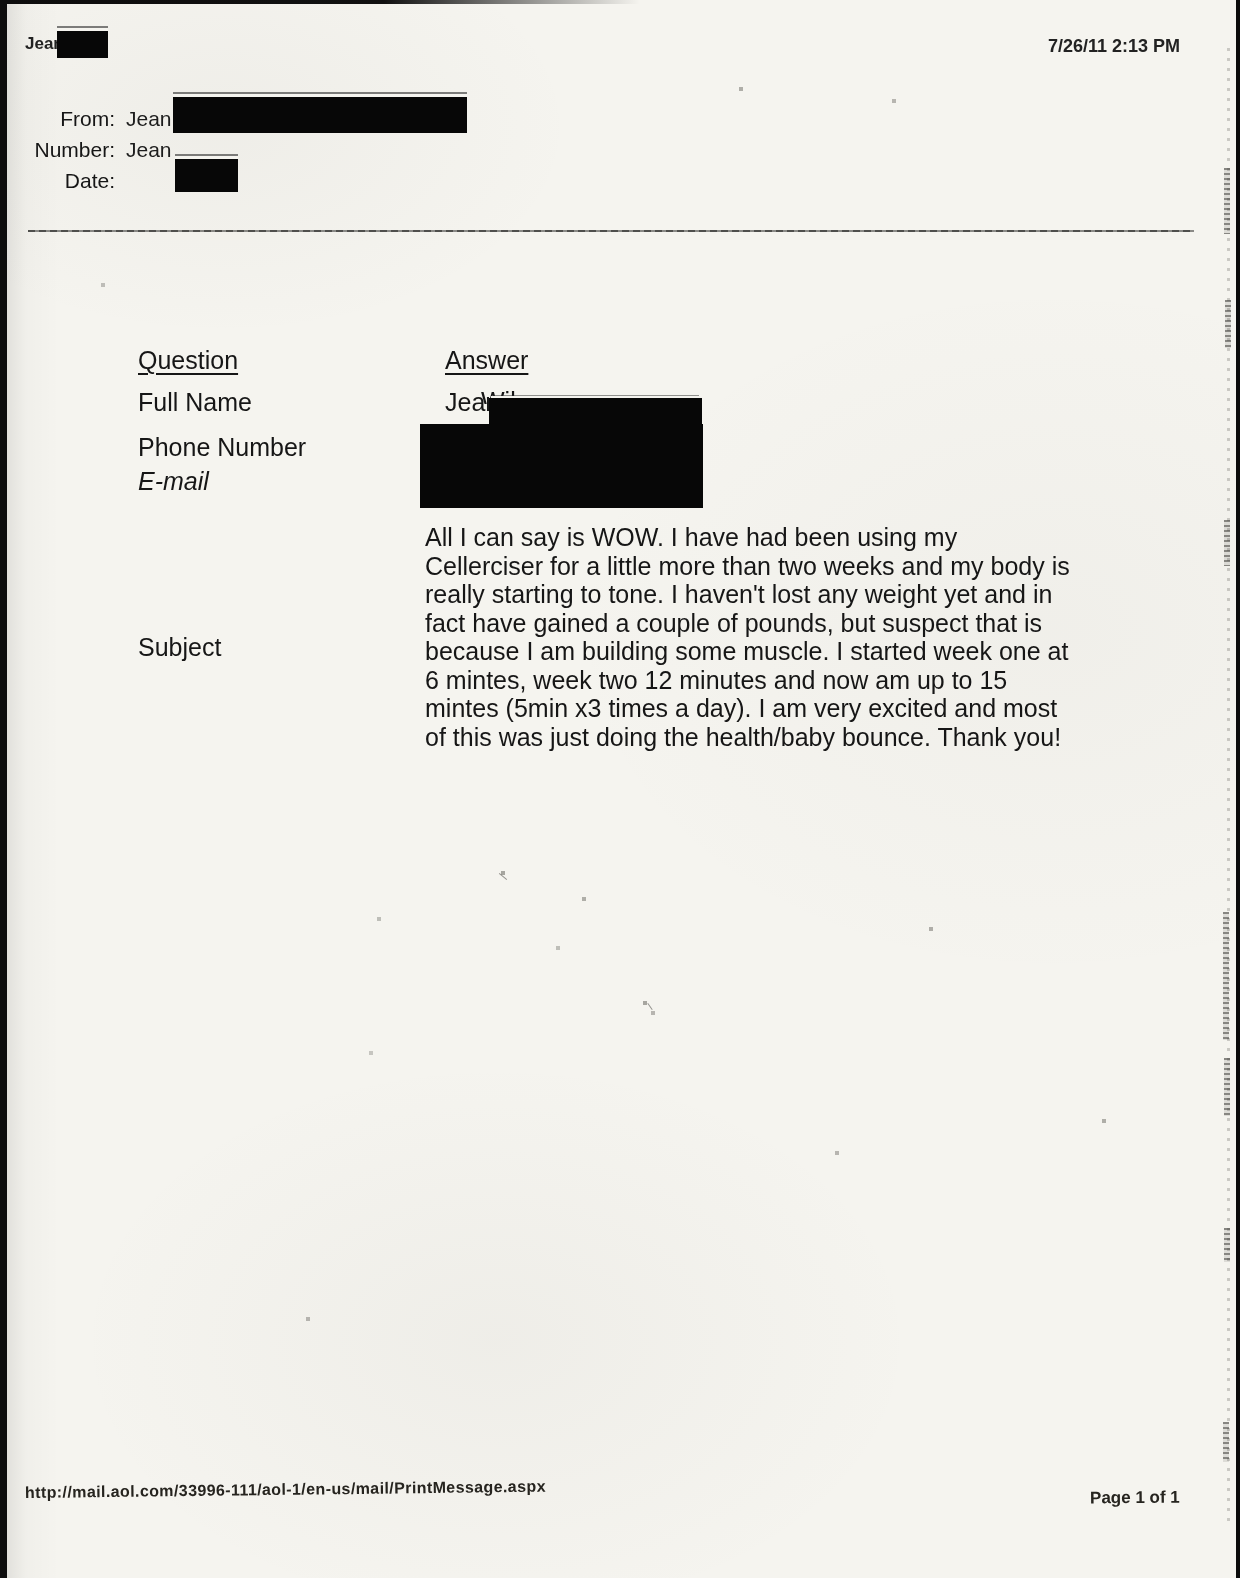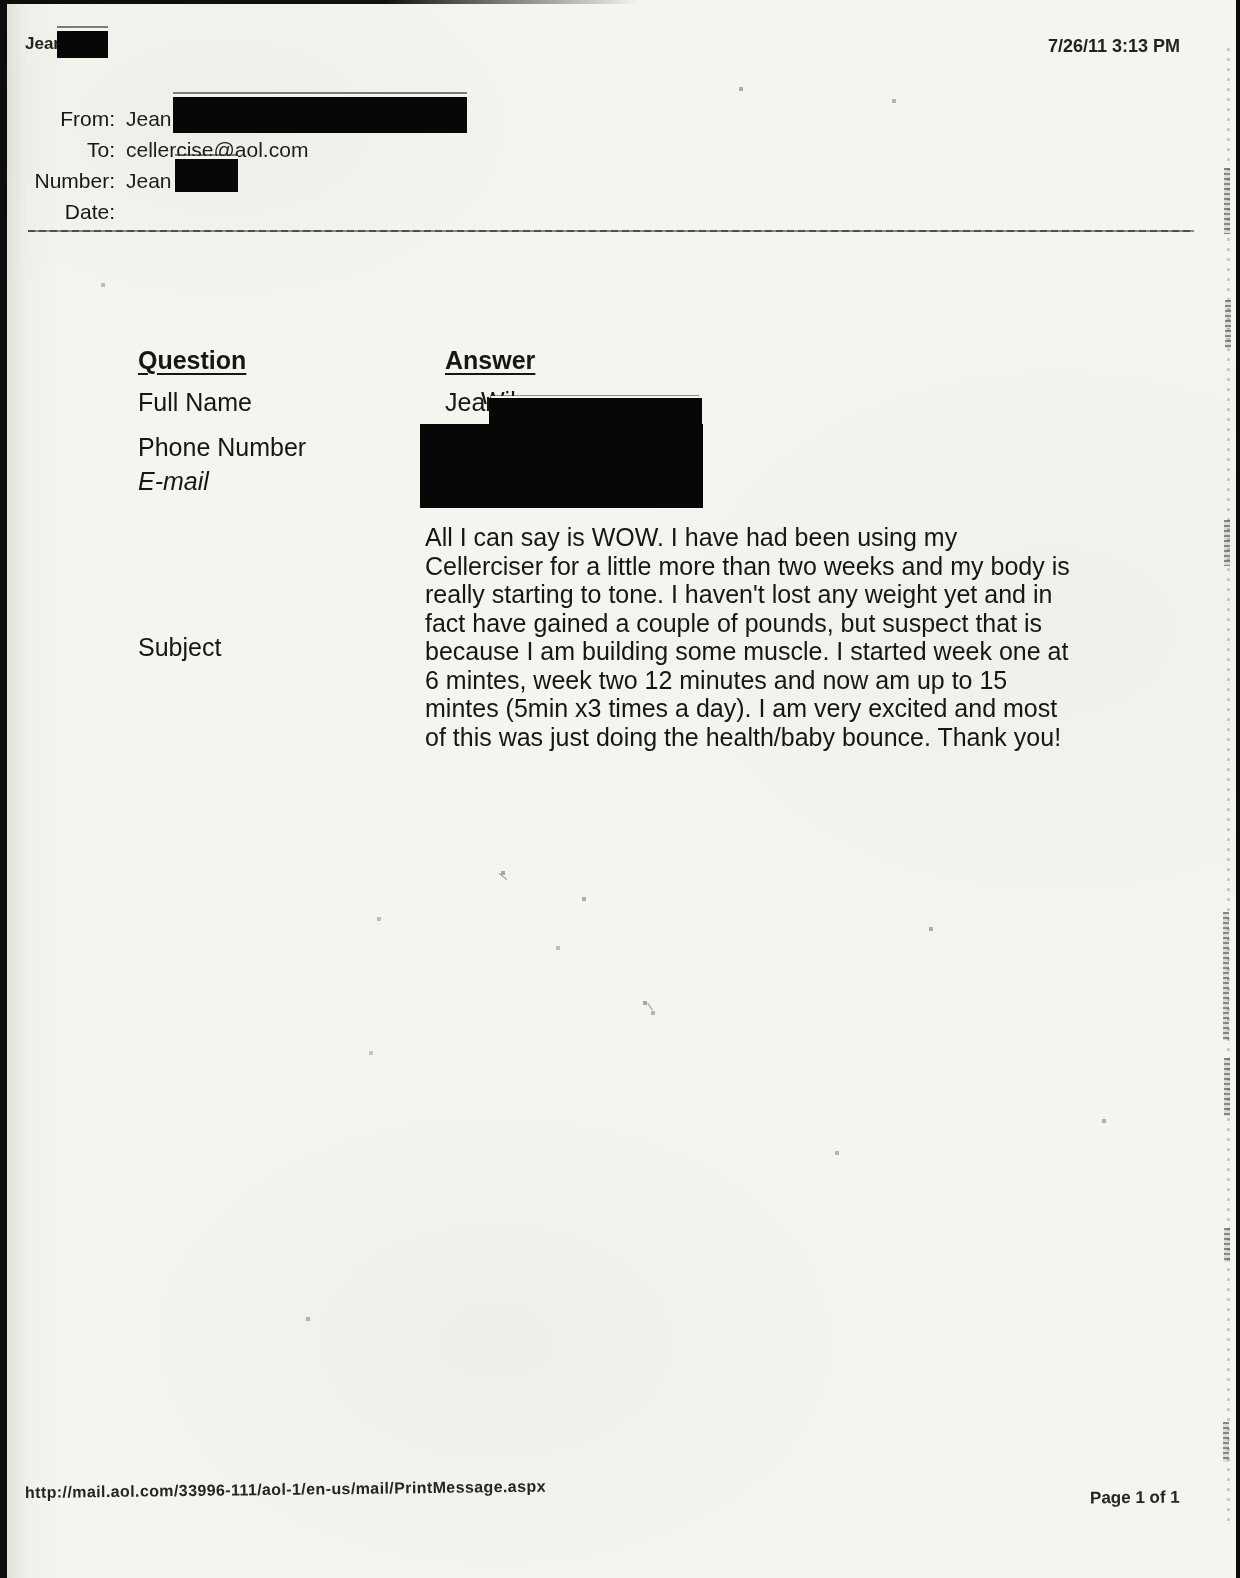--- a/index.html
+++ b/index.html
@@ -74,21 +74,21 @@
   .meta { position:absolute; left:23px; top:103px; font-size:21px; }
   .meta .row { display:flex; line-height:31px; }
   .meta .lbl { display:inline-block; width:92px; text-align:right; font-weight:normal; color:#161616; }
   .meta .val { margin-left:11px; color:#1d1d1d; }
 
   .separator { position:absolute; left:28px; top:230px; width:1166px; height:2px; border:0;
                background:repeating-linear-gradient(90deg, rgba(50,50,48,0.85) 0 7px, rgba(50,50,48,0.55) 7px 11px); }
 
   
   .qa-el { position:absolute; font-size:25px; color:#161616; }
-  .qa-head { font-weight:bold; text-decoration:underline; text-decoration-thickness:2px; text-underline-offset:4px; }
+  .qa-head { font-weight:normal; text-decoration:underline; text-decoration-thickness:2px; text-underline-offset:4px; }
   .q-col { left:138px; }
   .a-col { left:445px; }
   .y-head    { top:346px; }
   .y-name    { top:388px;text-align:right; }
   .y-phone   { top:433px; }
   .y-email   { top:467px;font-style:italic; }
   .y-comm    { top:633px; }
   .comments-text { position:absolute; left:425px; top:523px; width:655px;
                    font-size:25px; line-height:28.5px; color:#161616; }
 </style>
@@ -107,30 +107,26 @@
   <div class="smudge sm4"></div>
   <div class="smudge sm5"></div>
   <div class="smudge sm6"></div>
   <div class="smudge sm7"></div>
   <div class="speckles"></div>
   <div class="tick t1"></div>
   <div class="tick t2"></div>
 
   <div class="ph-name">Jean</div>
   <div class="redaction hl red-corner"></div>
-  <div class="ph-time">7/26/11 3:13 PM</div>
+  <div class="ph-time">7/26/11 2:13 PM</div>
 
   <div class="meta">
     <div class="row">
       <span class="lbl">From:</span>
       <span class="val">Jean</span>
-    </div>
-    <div class="row">
-      <span class="lbl">To:</span>
-      <span class="val">cellercise@aol.com</span>
     </div>
     <div class="row">
       <span class="lbl">Number:</span>
       <span class="val">Jean</span>
     </div>
     <div class="row">
       <span class="lbl">Date:</span>
     </div>
   </div>
   <div class="redaction hl red-from"></div>

